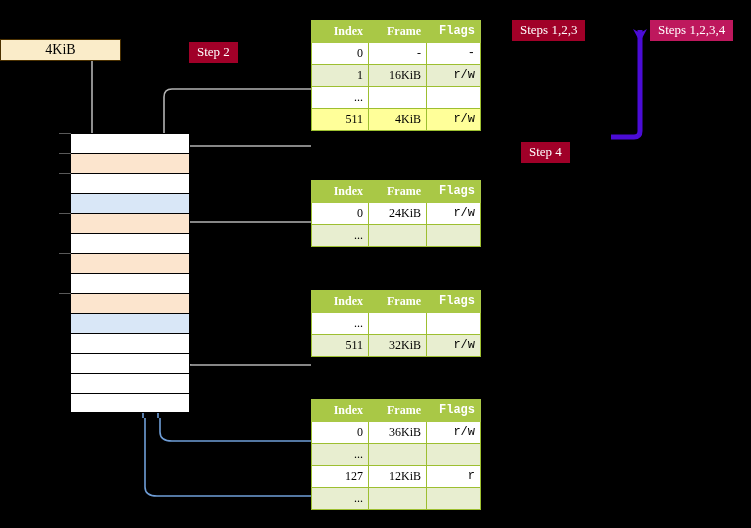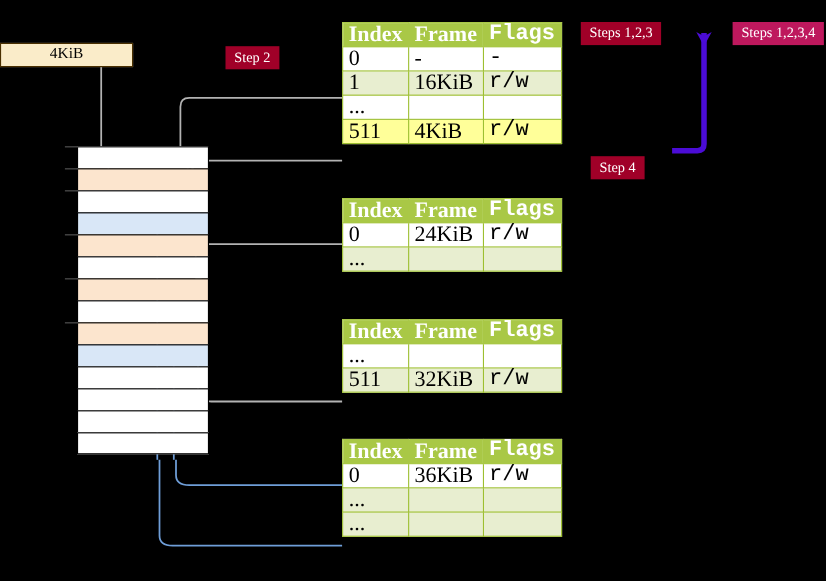--- a/index.html
+++ b/index.html
@@ -24,21 +24,20 @@
 
   
   .badge {
     position: absolute;
     font-family: "Liberation Serif", serif;
     font-size: 13px;
     line-height: 14px;
     color: #ffffff;
     padding: 3px 8px 4px 8px;
     white-space: nowrap;
-    margin-left: 16px;
   }
   .badge-crimson { background: #a00028; }
   .badge-violet  { background: #be185d; }
 
   
   .size-box {
     position: absolute;
     background: #faecc9;
     border: 1px solid #4a3000;
     box-sizing: border-box;
@@ -83,24 +82,24 @@
 
   
   .ptable {
     position: absolute;
     border-collapse: collapse;
     background: #ffffff;
     box-sizing: border-box;
   }
   .ptable td, .ptable th {
     border: 1px solid #9dbf30;
-    font-size: 20px;
+    font-size: 12px;
     color: #000000;
     padding: 2px 5px 3px 5px;
-    text-align: left;
+    text-align: right;
     vertical-align: top;
     line-height: 16px;
     font-weight: normal;
     box-sizing: border-box;
   }
   .ptable th {
     background: #a9c846;
     color: #ffffff;
     font-weight: bold;
     border: 1px solid #a9c846;
@@ -287,20 +286,25 @@
         <tr class="odd">
           <td class="col-index">0</td>
           <td class="col-frame">36KiB</td>
           <td class="col-flags">r/w</td>
         </tr>
         <tr class="even">
           <td class="col-index">...</td>
           <td class="col-frame"></td>
           <td class="col-flags"></td>
         </tr>
+        <tr class="odd">
+          <td class="col-index">127</td>
+          <td class="col-frame">12KiB</td>
+          <td class="col-flags">r</td>
+        </tr>
         <tr class="even">
           <td class="col-index">...</td>
           <td class="col-frame"></td>
           <td class="col-flags"></td>
         </tr>
       </tbody>
     </table>
   </div>
 
 </body></html>

